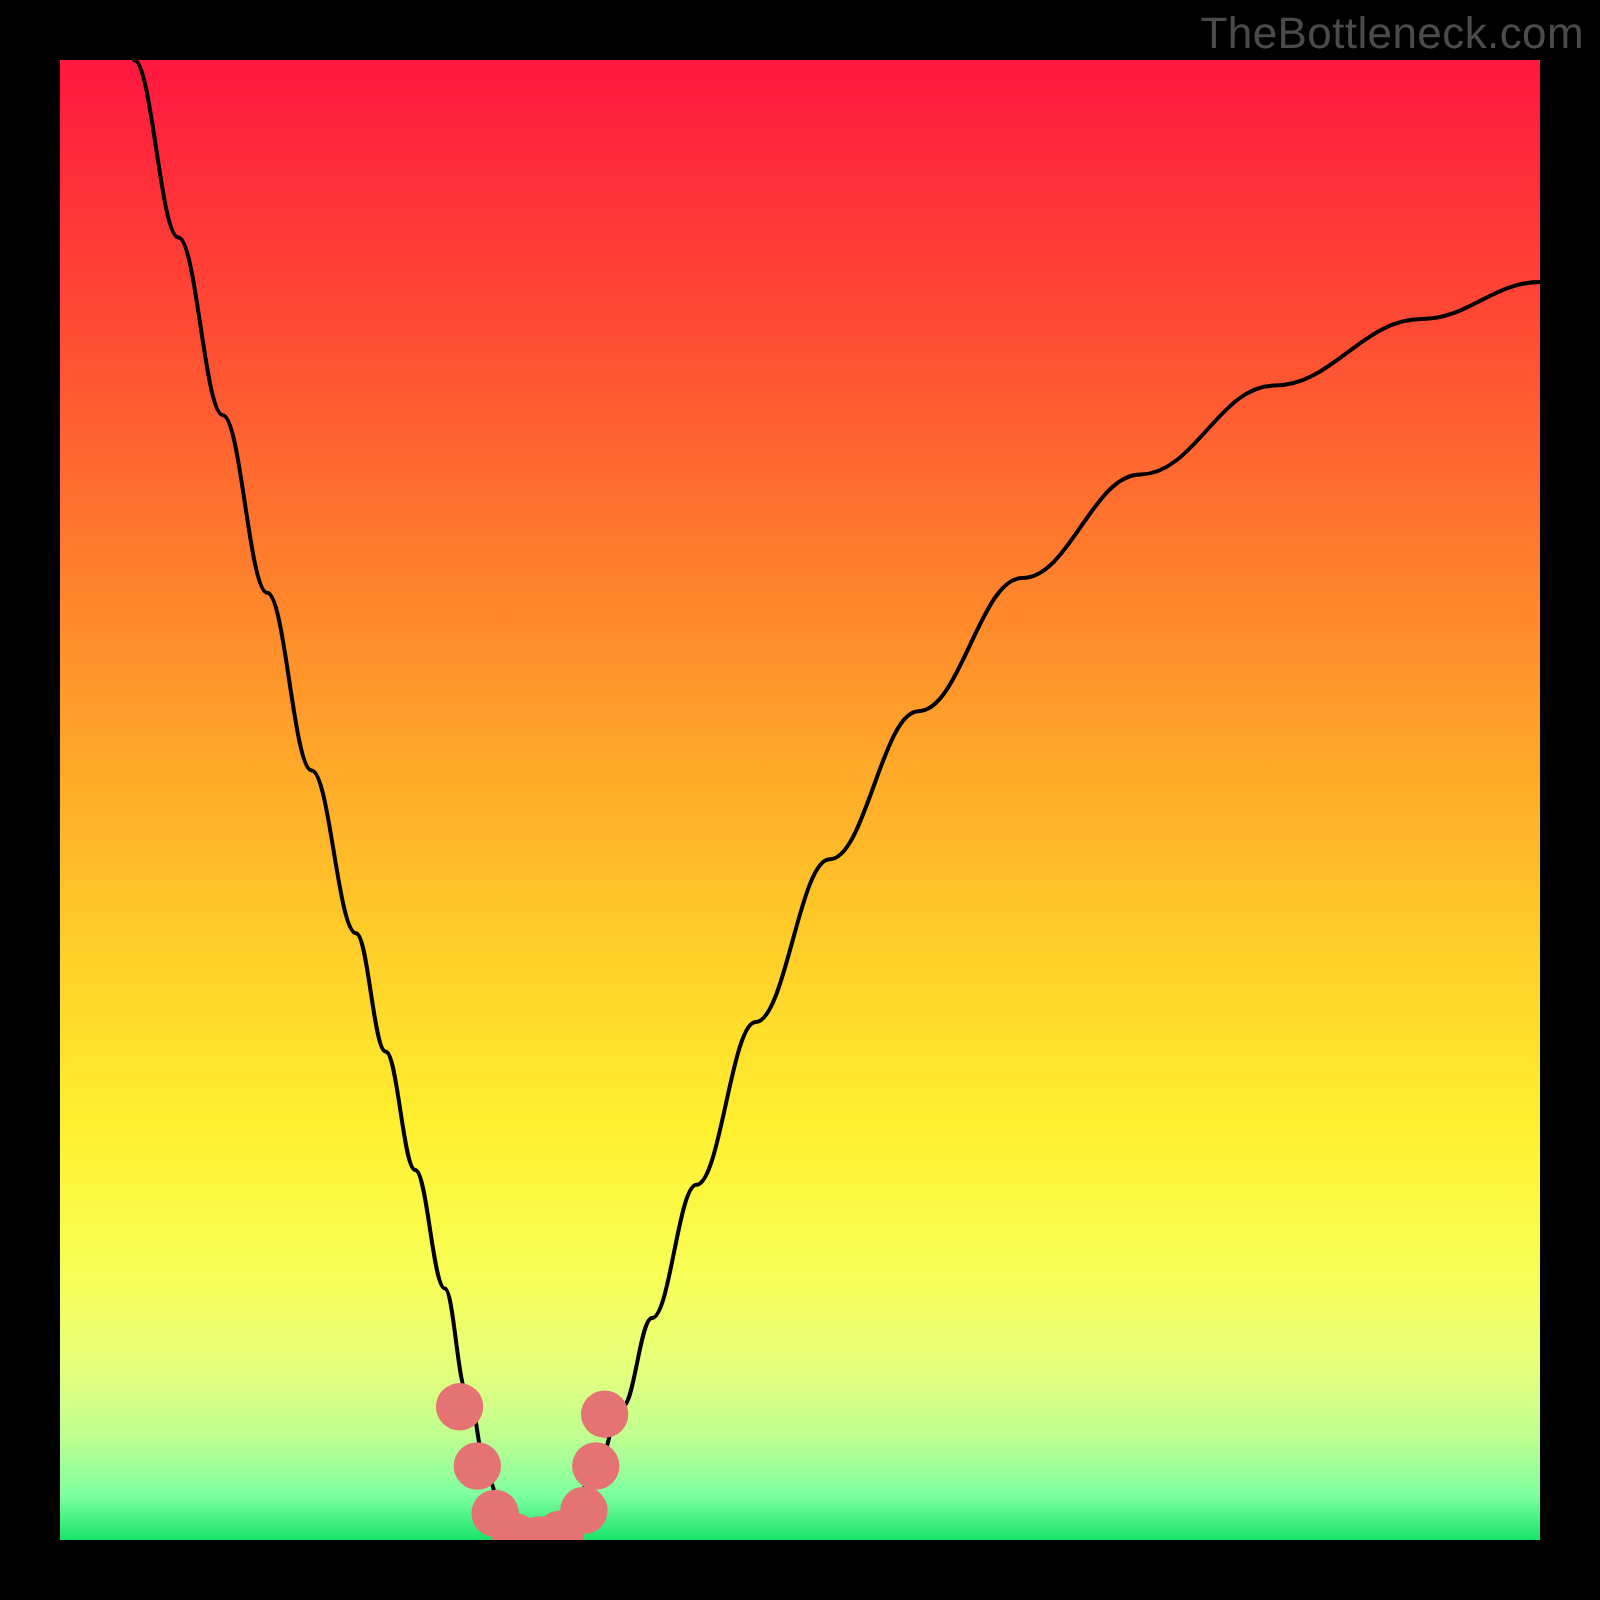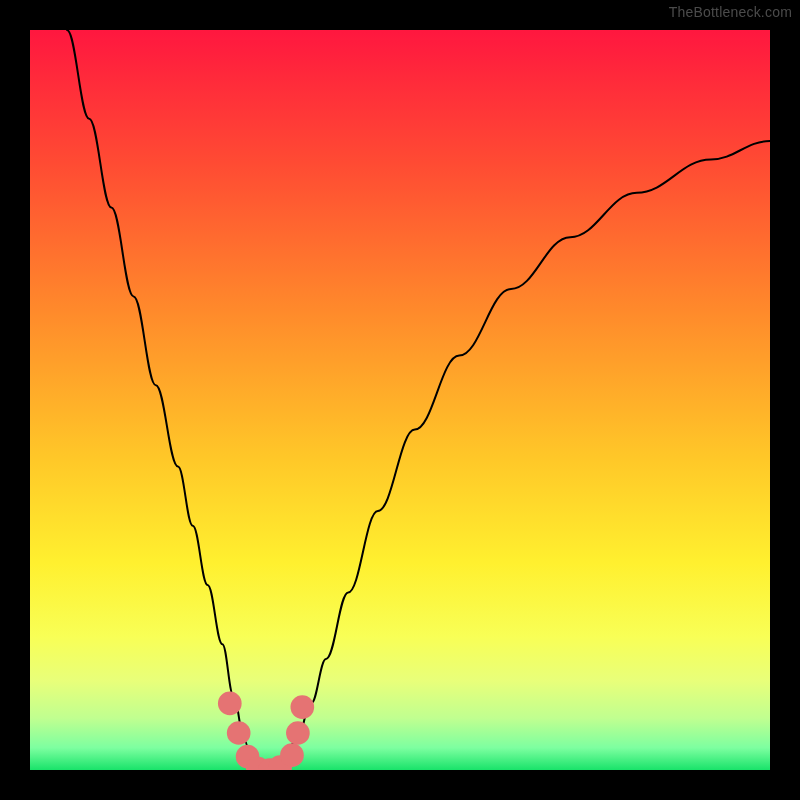--- a/index.html
+++ b/index.html
@@ -22,21 +22,21 @@
     top: 30px;
     width: 740px;
     height: 740px;
     overflow: hidden;
   }
   .watermark {
     position: absolute;
     top: 4px;
     right: 8px;
     color: #4b4b4b;
-    font-size: 14px;
+    font-size: 22px;
     font-weight: 500;
     letter-spacing: 0.2px;
     user-select: none;
   }
   svg { display: block; }
 </style>
 </head>
 <body>
 
 <div class="frame">

